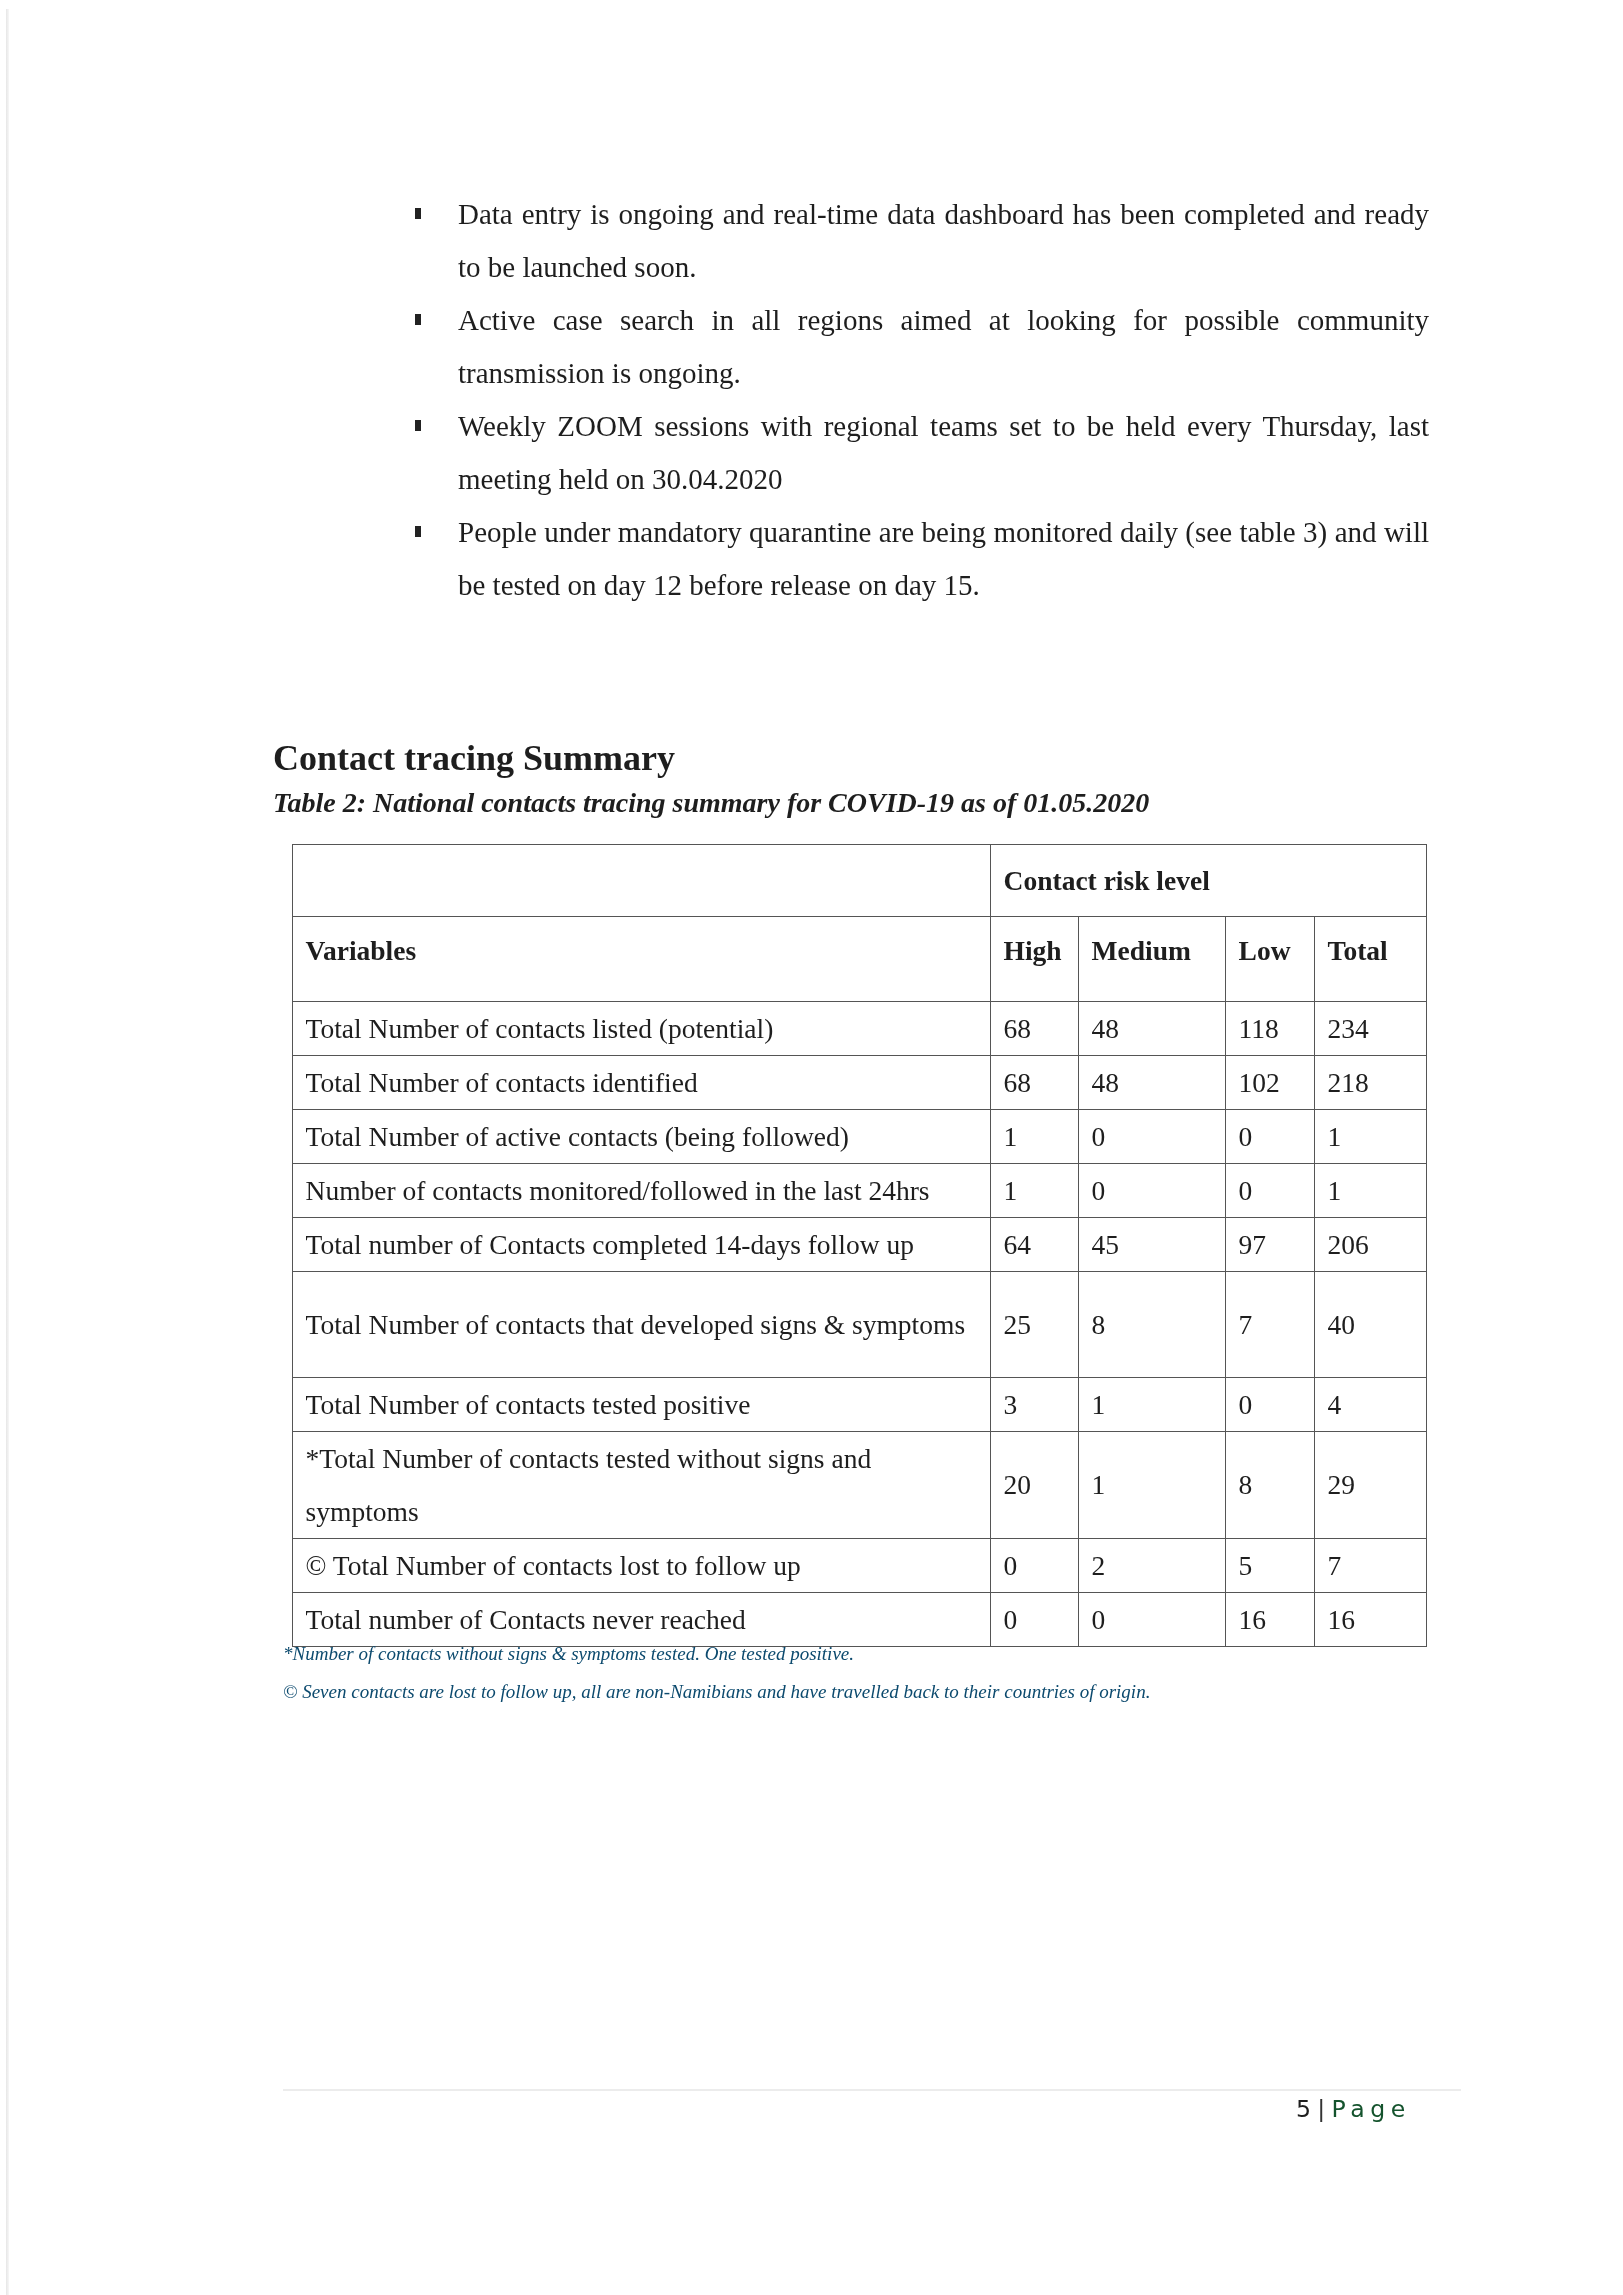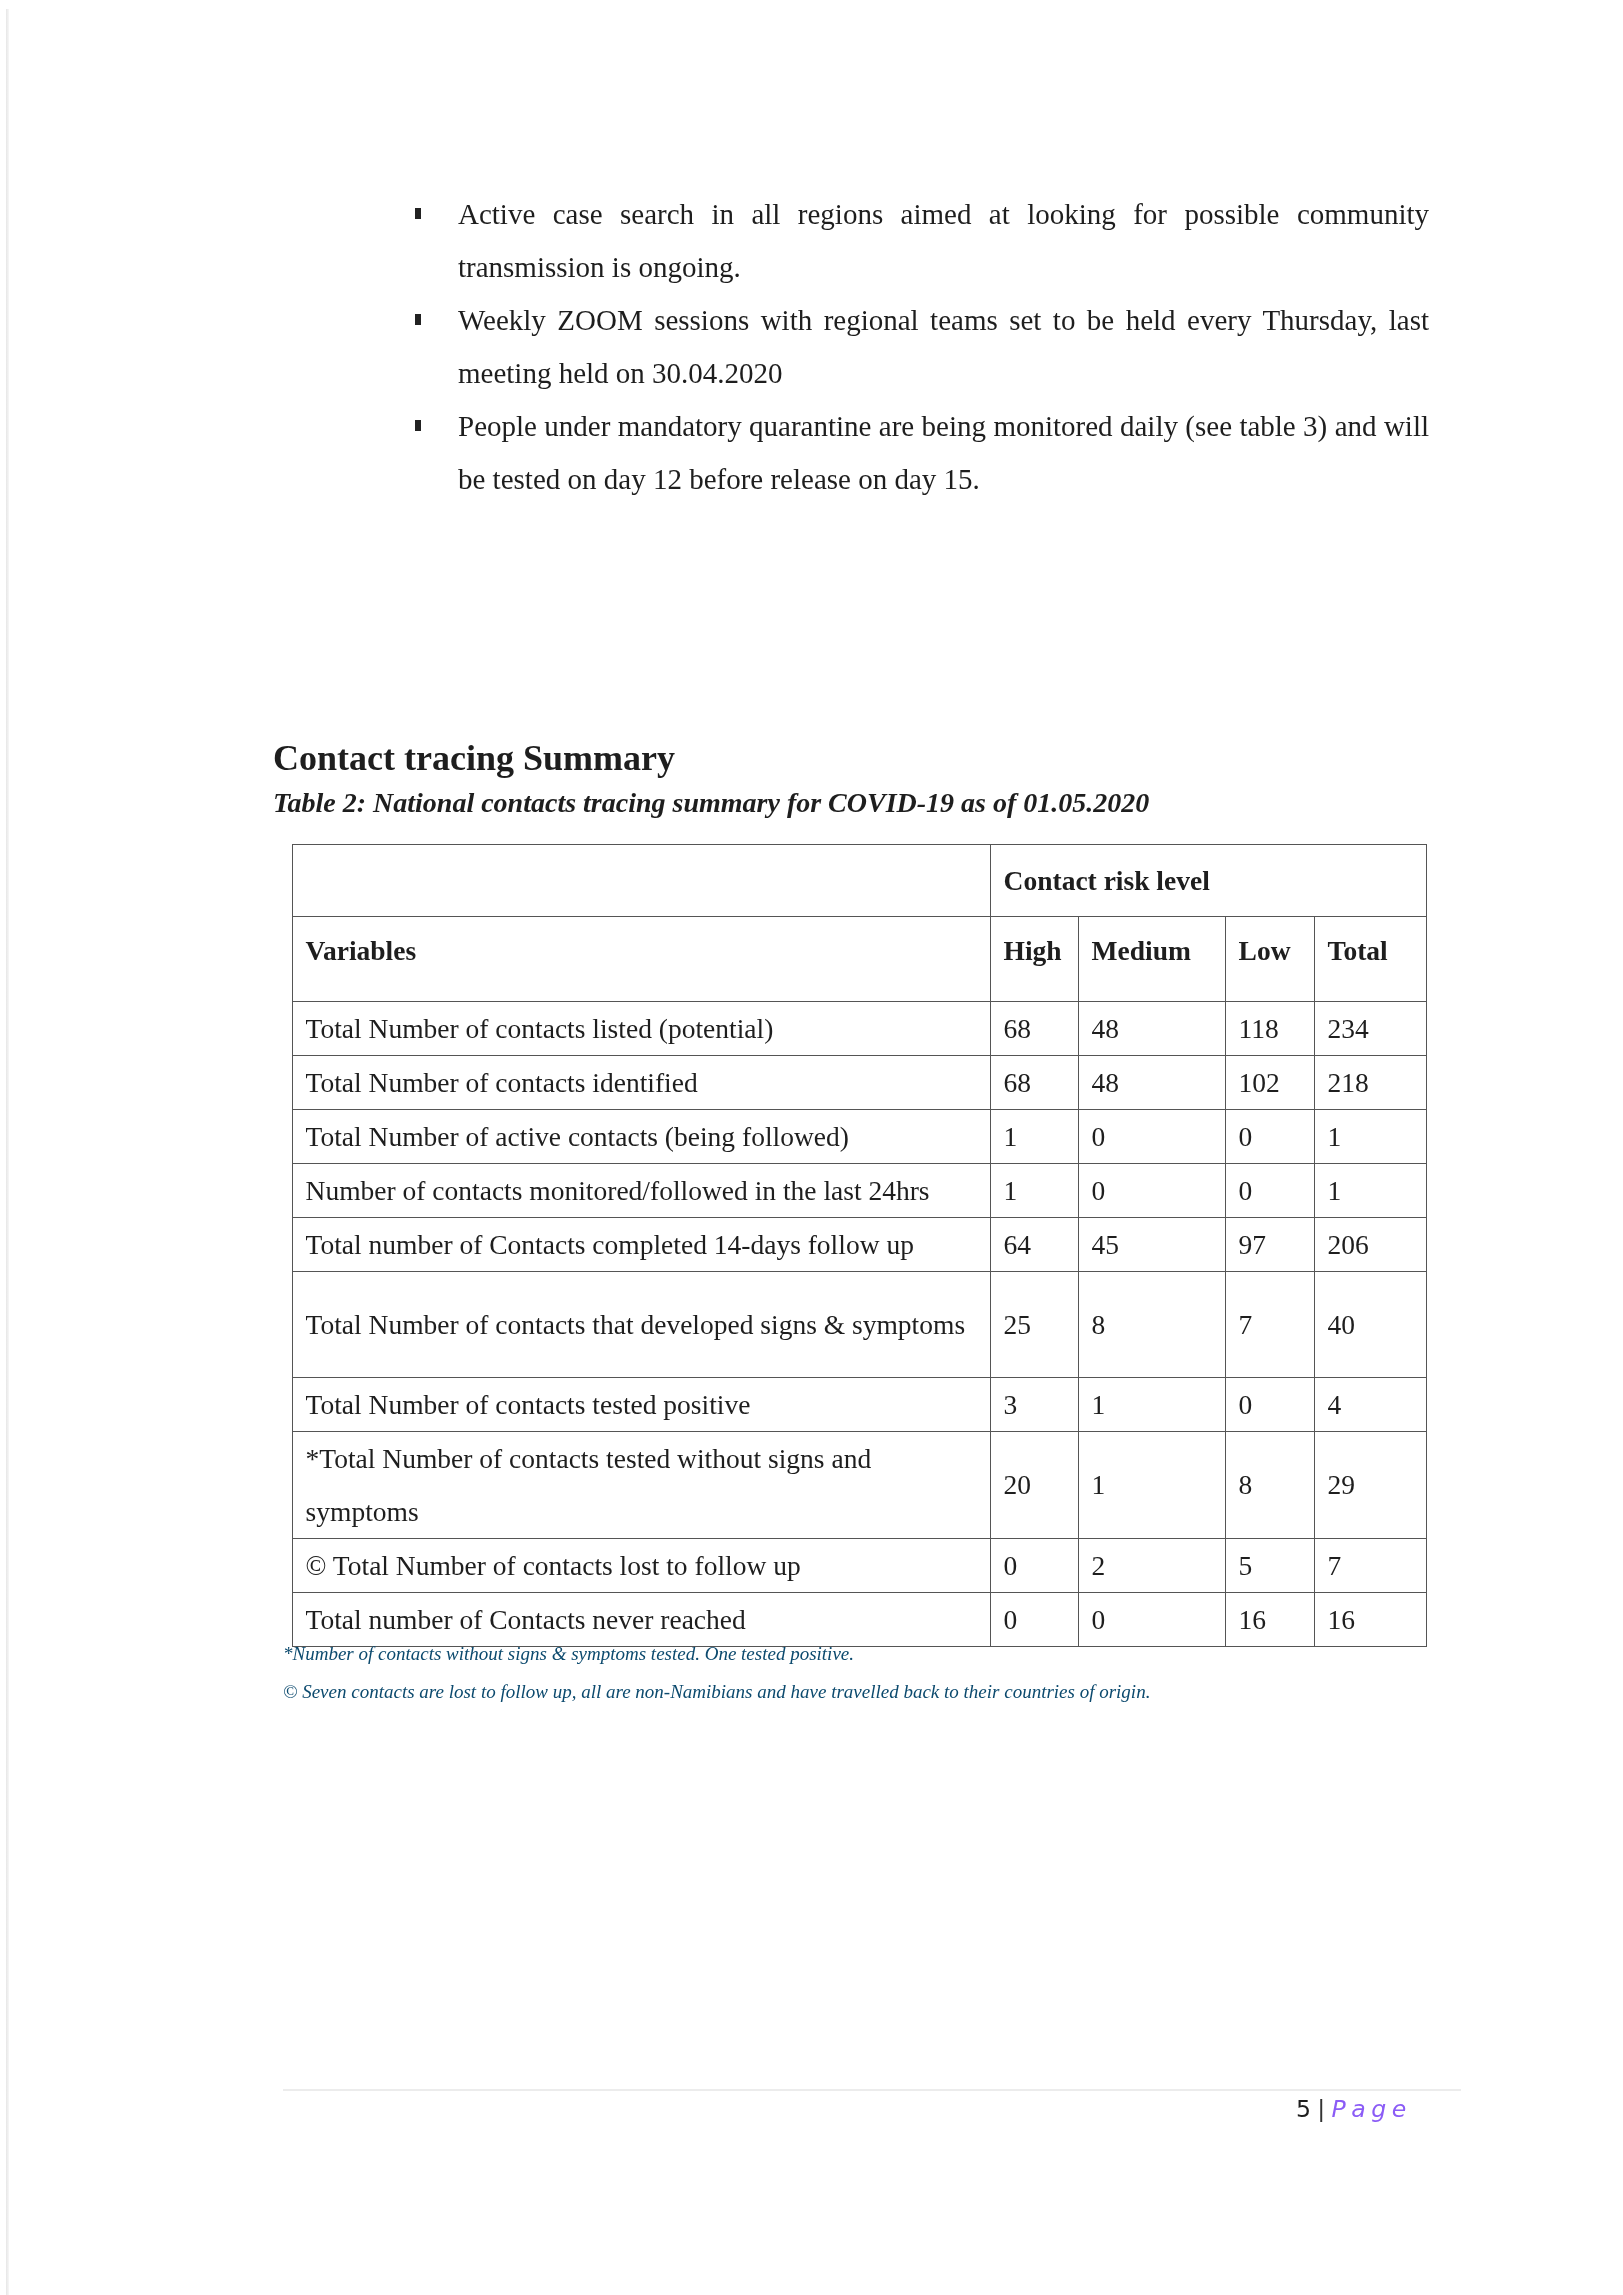--- a/index.html
+++ b/index.html
@@ -50,30 +50,31 @@
   .fn2 { top: 1681px; }
   .footer-rule {
     position: absolute; left: 283px; top: 2089px; width: 1178px; height: 1.6px; background: #ececec;
   }
   .page-number {
     position: absolute; left: 1296px; top: 2095px; font-family: "DejaVu Sans", "Liberation Sans", sans-serif;
     font-size: 23.6px; letter-spacing: 1.6px;
   }
   .pn-num { color: #1e1e1e; }
   .pn-sep { color: #333; margin: 0 4.7px; }
-  .pn-word { color: #8b5cf6; letter-spacing: 5.5px; font-style: italic; }
+  .pn-word { color: #14532d; letter-spacing: 5.5px; }
 </style>
 </head>
 <body>
 
 <div class="page-edge"></div>
 
 <ul class="bullets">
   <li class="bullet-item">
     <span class="bullet-marker"></span>
+    <span>Data entry is ongoing and real-time data dashboard has been completed and ready to be launched soon.</span>
   </li>
   <li class="bullet-item">
     <span class="bullet-marker"></span>
     <span>Active case search in all regions aimed at looking for possible community transmission is ongoing.</span>
   </li>
   <li class="bullet-item">
     <span class="bullet-marker"></span>
     <span>Weekly ZOOM sessions with regional teams set to be held every Thursday, last meeting held on 30.04.2020</span>
   </li>
   <li class="bullet-item">

